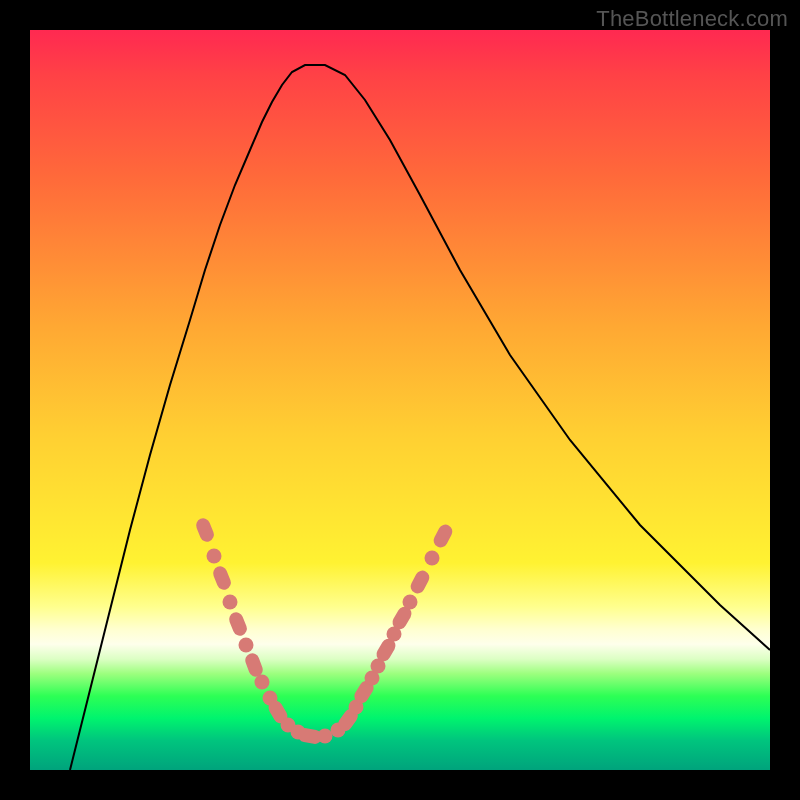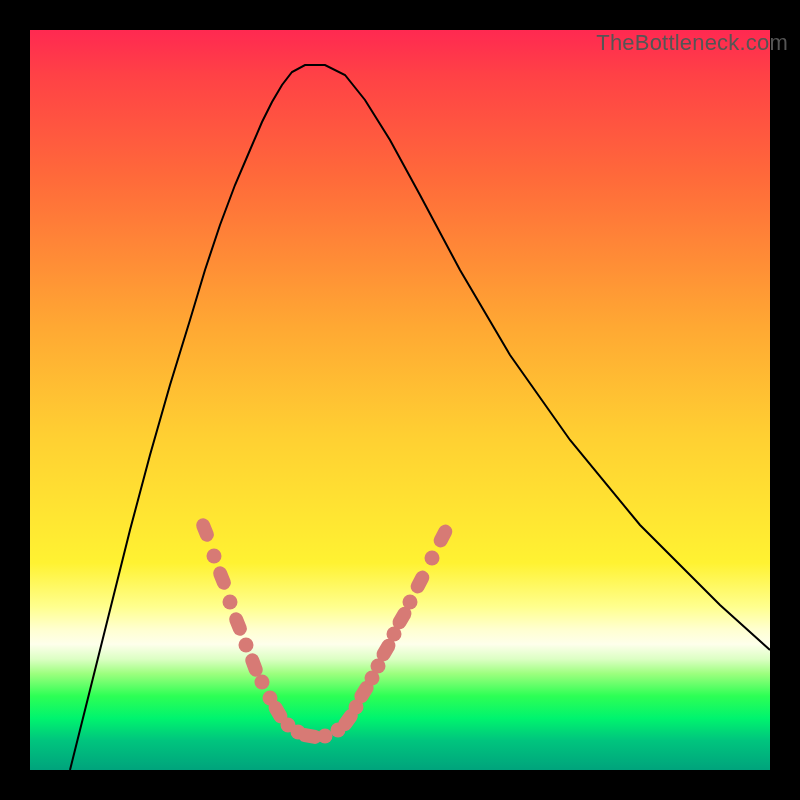--- a/index.html
+++ b/index.html
@@ -38,21 +38,20 @@
     );
   }
   .watermark {
     position: absolute;
     top: 6px;
     right: 12px;
     color: #555;
     font-size: 22px;
     letter-spacing: 0.2px;
     font-weight: 400;
-    margin-top: 24px;
   }
   svg.curve {
     position: absolute;
     left: 30px;
     top: 30px;
     width: 740px;
     height: 740px;
     overflow: visible;
   }
   .curve-path {

